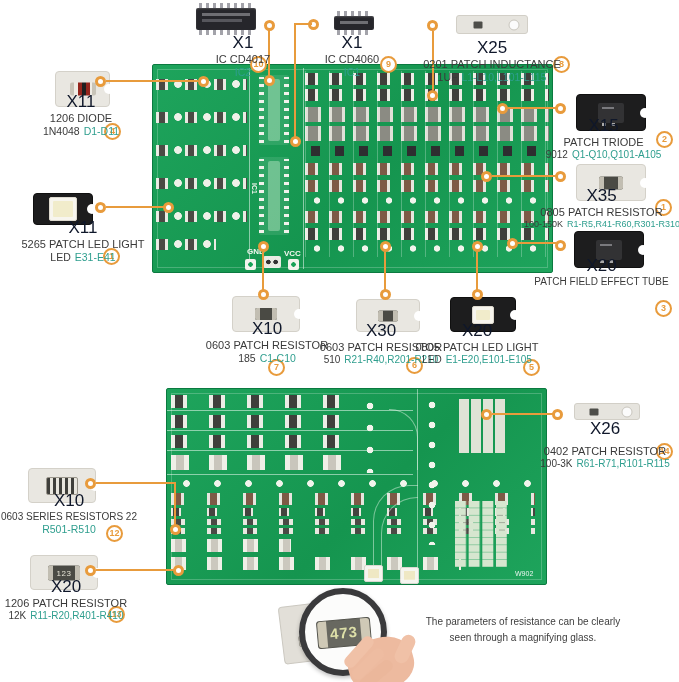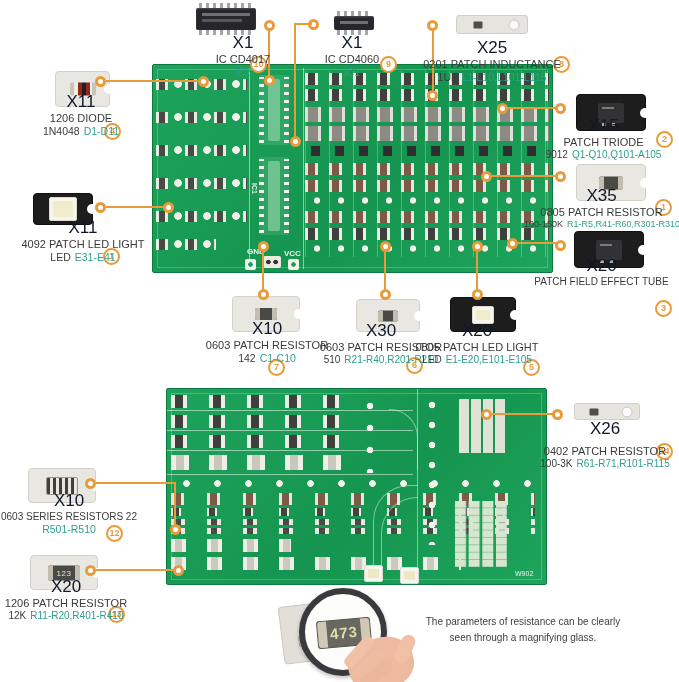--- a/index.html
+++ b/index.html
@@ -325,31 +325,31 @@
     <div class="lbl-l1">PATCH TRIODE</div>
     <div class="lbl-l2" style="font-size:10px"><span class="blk">9012</span><span class="teal">Q1-Q10,Q101-A105</span></div>
   </div>
   <div class="lbl" style="left:524px;top:186px;width:155px">
     <div class="lbl-name">X35</div>
     <div class="lbl-l1">0805 PATCH RESISTOR</div>
     <div class="lbl-l2" style="font-size:9px"><span class="blk">100-150K</span><span class="teal">R1-R5,R41-R60,R301-R310</span></div>
   </div>
   <div class="lbl" style="left:3px;top:218px;width:160px">
     <div class="lbl-name">X11</div>
-    <div class="lbl-l1">4092 PATCH LED LIGHT</div>
+    <div class="lbl-l1">5265 PATCH LED LIGHT</div>
     <div class="lbl-l2"><span class="blk">LED</span><span class="teal">E31-E41</span></div>
   </div>
   <div class="lbl" style="left:524px;top:256px;width:155px">
     <div class="lbl-name">X20</div>
     <div class="lbl-l1" style="font-size:10px">PATCH FIELD EFFECT TUBE</div>
   </div>
   <div class="lbl" style="left:197px;top:319px;width:140px">
     <div class="lbl-name">X10</div>
     <div class="lbl-l1">0603 PATCH RESISTOR</div>
-    <div class="lbl-l2"><span class="blk">142</span><span class="teal">C1-C10</span></div>
+    <div class="lbl-l2"><span class="blk">185</span><span class="teal">C1-C10</span></div>
   </div>
   <div class="lbl" style="left:311px;top:321px;width:140px">
     <div class="lbl-name">X30</div>
     <div class="lbl-l1">0603 PATCH RESISTOR</div>
     <div class="lbl-l2" style="font-size:10px"><span class="blk">510</span><span class="teal">R21-R40,R201-R210</span></div>
   </div>
   <div class="lbl" style="left:407px;top:321px;width:140px">
     <div class="lbl-name">X20</div>
     <div class="lbl-l1">0805 PATCH LED LIGHT</div>
     <div class="lbl-l2" style="font-size:10px"><span class="blk">LED</span><span class="teal">E1-E20,E101-E105</span></div>

